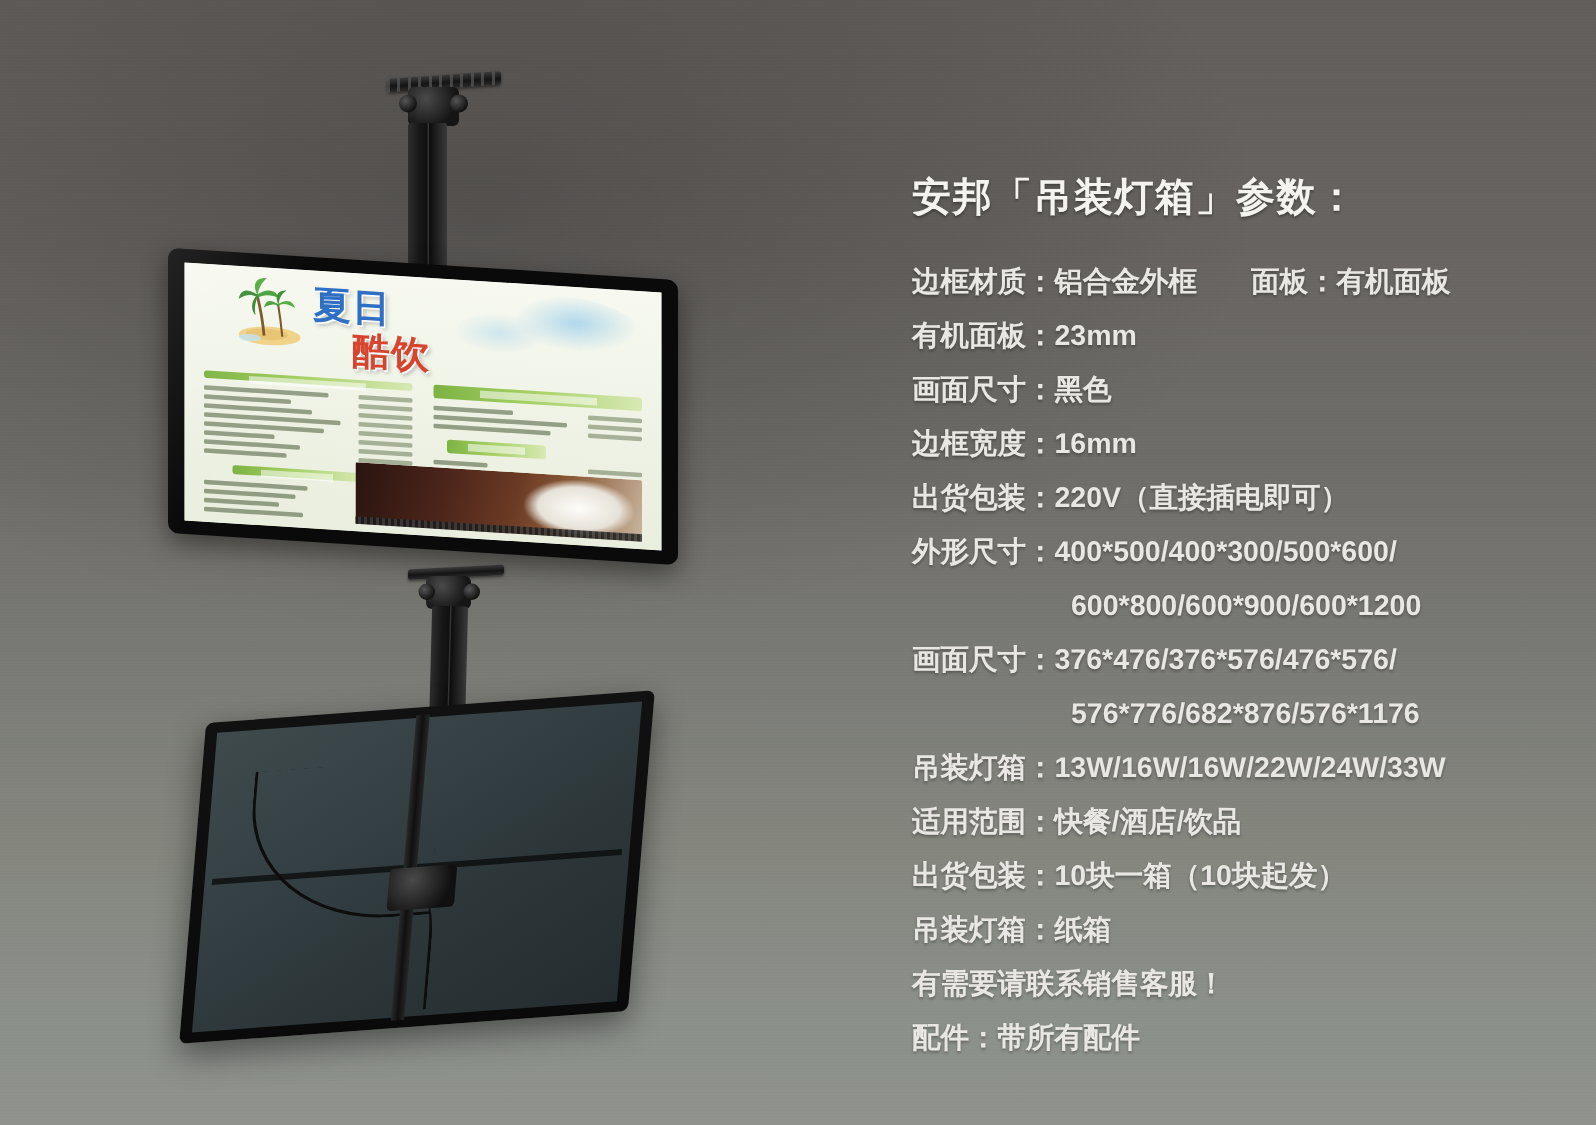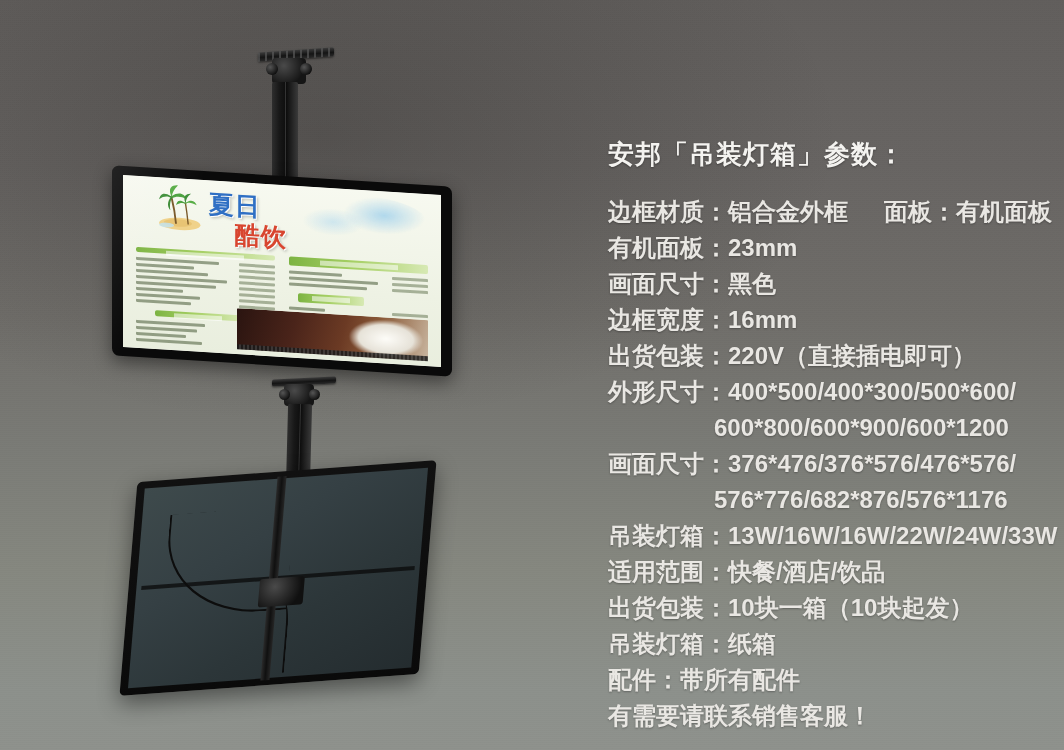--- a/index.html
+++ b/index.html
@@ -172,32 +172,32 @@
     border-radius:0 40% 0 0;
   }
   #lightbox2 .mount-block {
     position:absolute; left:44%; top:50%; width:15%; height:13%;
     background:radial-gradient(circle at 35% 30%,#4a4a4a,#101010 75%);
     border-radius:3px;
   }
 
   
   #specs {
-    position:absolute; left:608px; top:137px; width:440px;
+    position:absolute; left:608px; top:114px; width:440px;
     color:#eceae6;
   }
   #specs h1 {
     font-size:26px; font-weight:bold; letter-spacing:1px;
     color:#f4f3f0;
     text-shadow:0 1px 2px rgba(0,0,0,.35);
     margin-bottom:22px;
     white-space:nowrap;
   }
   .spec-line {
-    font-size:24px; font-weight:bold;
+    font-size:19px; font-weight:bold;
     line-height:36px; height:36px;
     white-space:nowrap;
     color:#e9e7e3;
     text-shadow:0 1px 2px rgba(0,0,0,.30);
   }
   .spec-line.cont { padding-left:106px; }
   .spec-line .second { padding-left:36px; }
 </style>
 </head>
 <body>
@@ -415,18 +415,18 @@
   </div>
 
   <div class="spec-line">
     <span>出货包装：</span><span>10块一箱（10块起发）</span>
   </div>
 
   <div class="spec-line">
     <span>吊装灯箱：</span><span>纸箱</span>
   </div>
 
+  <div class="spec-line">有需要请联系销售客服！</div>
+
   <div class="spec-line">
     <span>配件：</span><span>带所有配件</span>
   </div>
-
-  <div class="spec-line">有需要请联系销售客服！</div>
 </div>
 
 </body></html>

